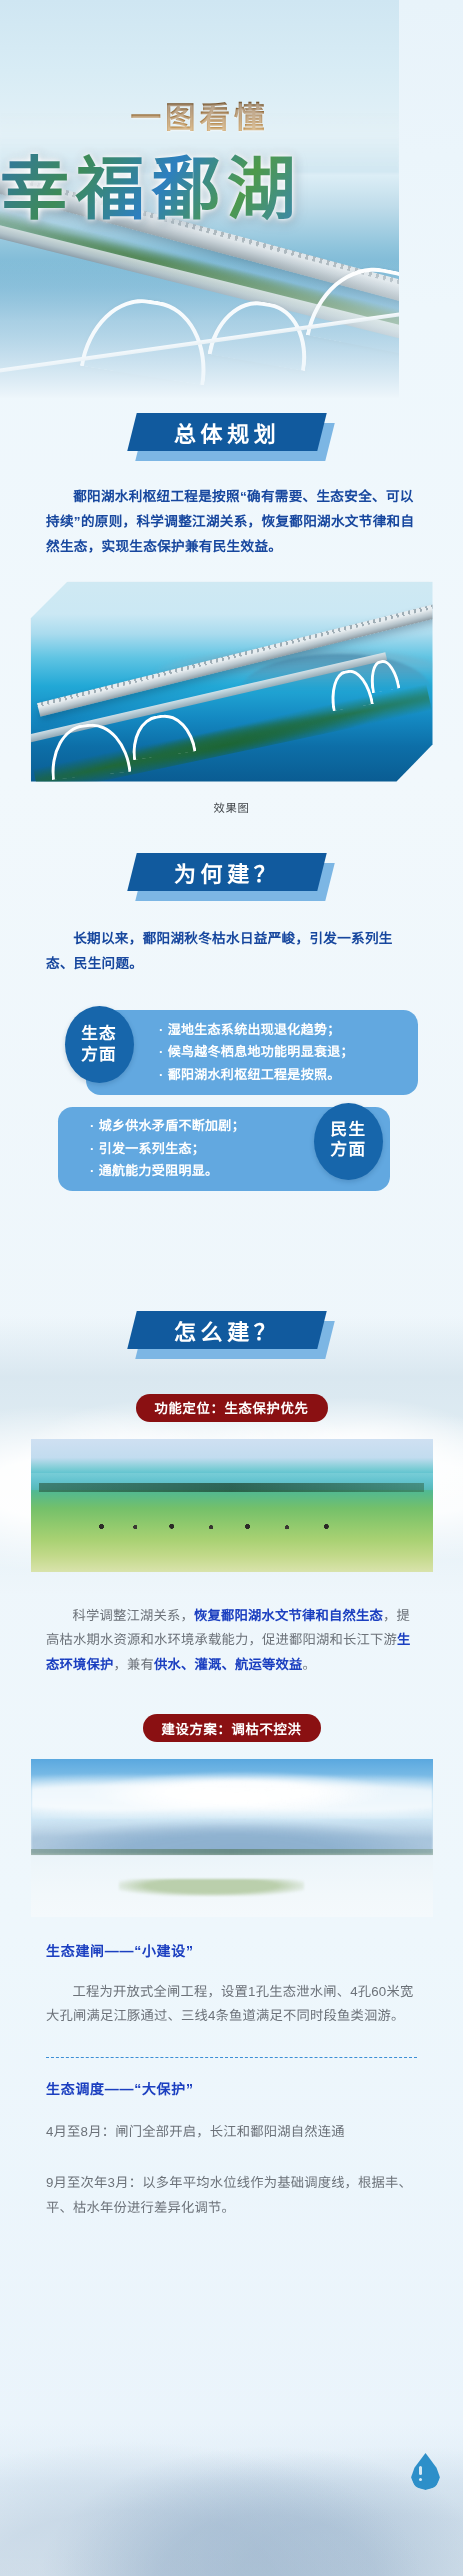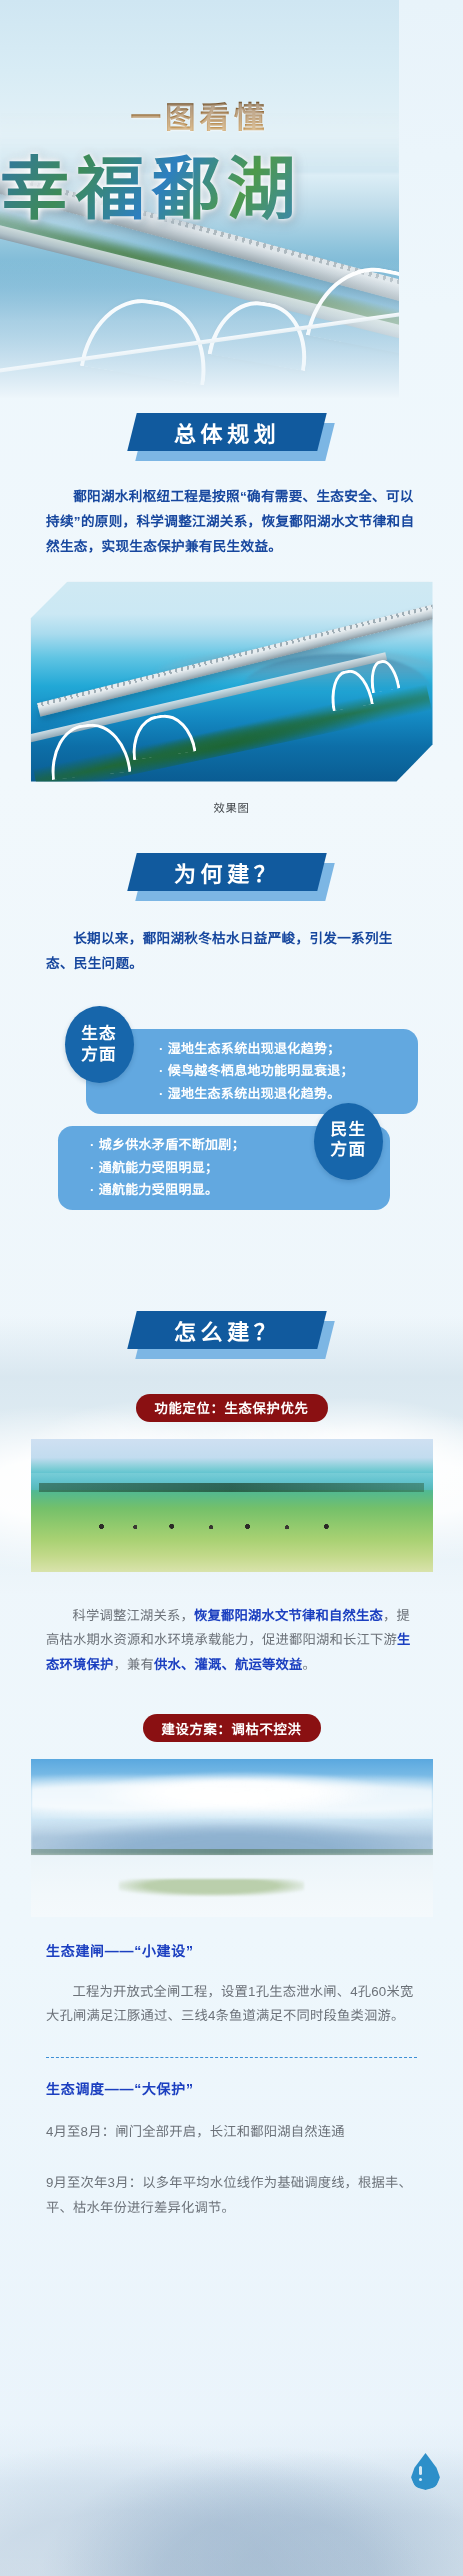--- a/index.html
+++ b/index.html
@@ -247,21 +247,20 @@
     width: 371px;
     margin: 0 auto;
     min-height: 78px;
   }
   .aspect-box {
     position: absolute; top: 4px;
     width: 332px; min-height: 69px;
     background: #62a8e0;
     border-radius: 14.6px;
     padding: 8.6px 12px 8.6px 0;
-    margin-top: 19px;
   }
   .aspect.left .aspect-box  { left: 40px;  padding-left: 73px; }
   .aspect.right .aspect-box { left: 12px;     padding-left: 32px; padding-right: 73px; }
   .aspect-badge {
     position: absolute; top: 0;
     width: 69px; height: 77px;
     background: #1766ab;
     border-radius: 50%;
     display: flex; flex-direction: column;
     align-items: center; justify-content: center;
@@ -485,35 +484,35 @@
   <p class="para rel">长期以来，鄱阳湖秋冬枯水日益严峻，引发一系列生态、民生问题。</p>
 
   <div class="crane-band"></div>
 
   <div class="spacer" style="height:30.5px"></div>
   <div class="aspect left rel">
     <div class="aspect-box">
       <ul class="aspect-list">
         <li>湿地生态系统出现退化趋势；</li>
         <li>候鸟越冬栖息地功能明显衰退；</li>
-        <li>湿地生态系统出现退化趋势。</li>
+        <li>鄱阳湖水利枢纽工程是按照。</li>
       </ul>
     </div>
     <div class="aspect-badge">
       <div>生态</div>
       <div>方面</div>
     </div>
   </div>
 
   <div class="spacer" style="height:18.6px"></div>
   <div class="aspect right rel">
     <div class="aspect-box">
       <ul class="aspect-list">
         <li>城乡供水矛盾不断加剧；</li>
-        <li>通航能力受阻明显；</li>
+        <li>引发一系列生态；</li>
         <li>通航能力受阻明显。</li>
       </ul>
     </div>
     <div class="aspect-badge">
       <div>民生</div>
       <div>方面</div>
     </div>
   </div>
 
   <div class="spacer" style="height:130px"></div>

